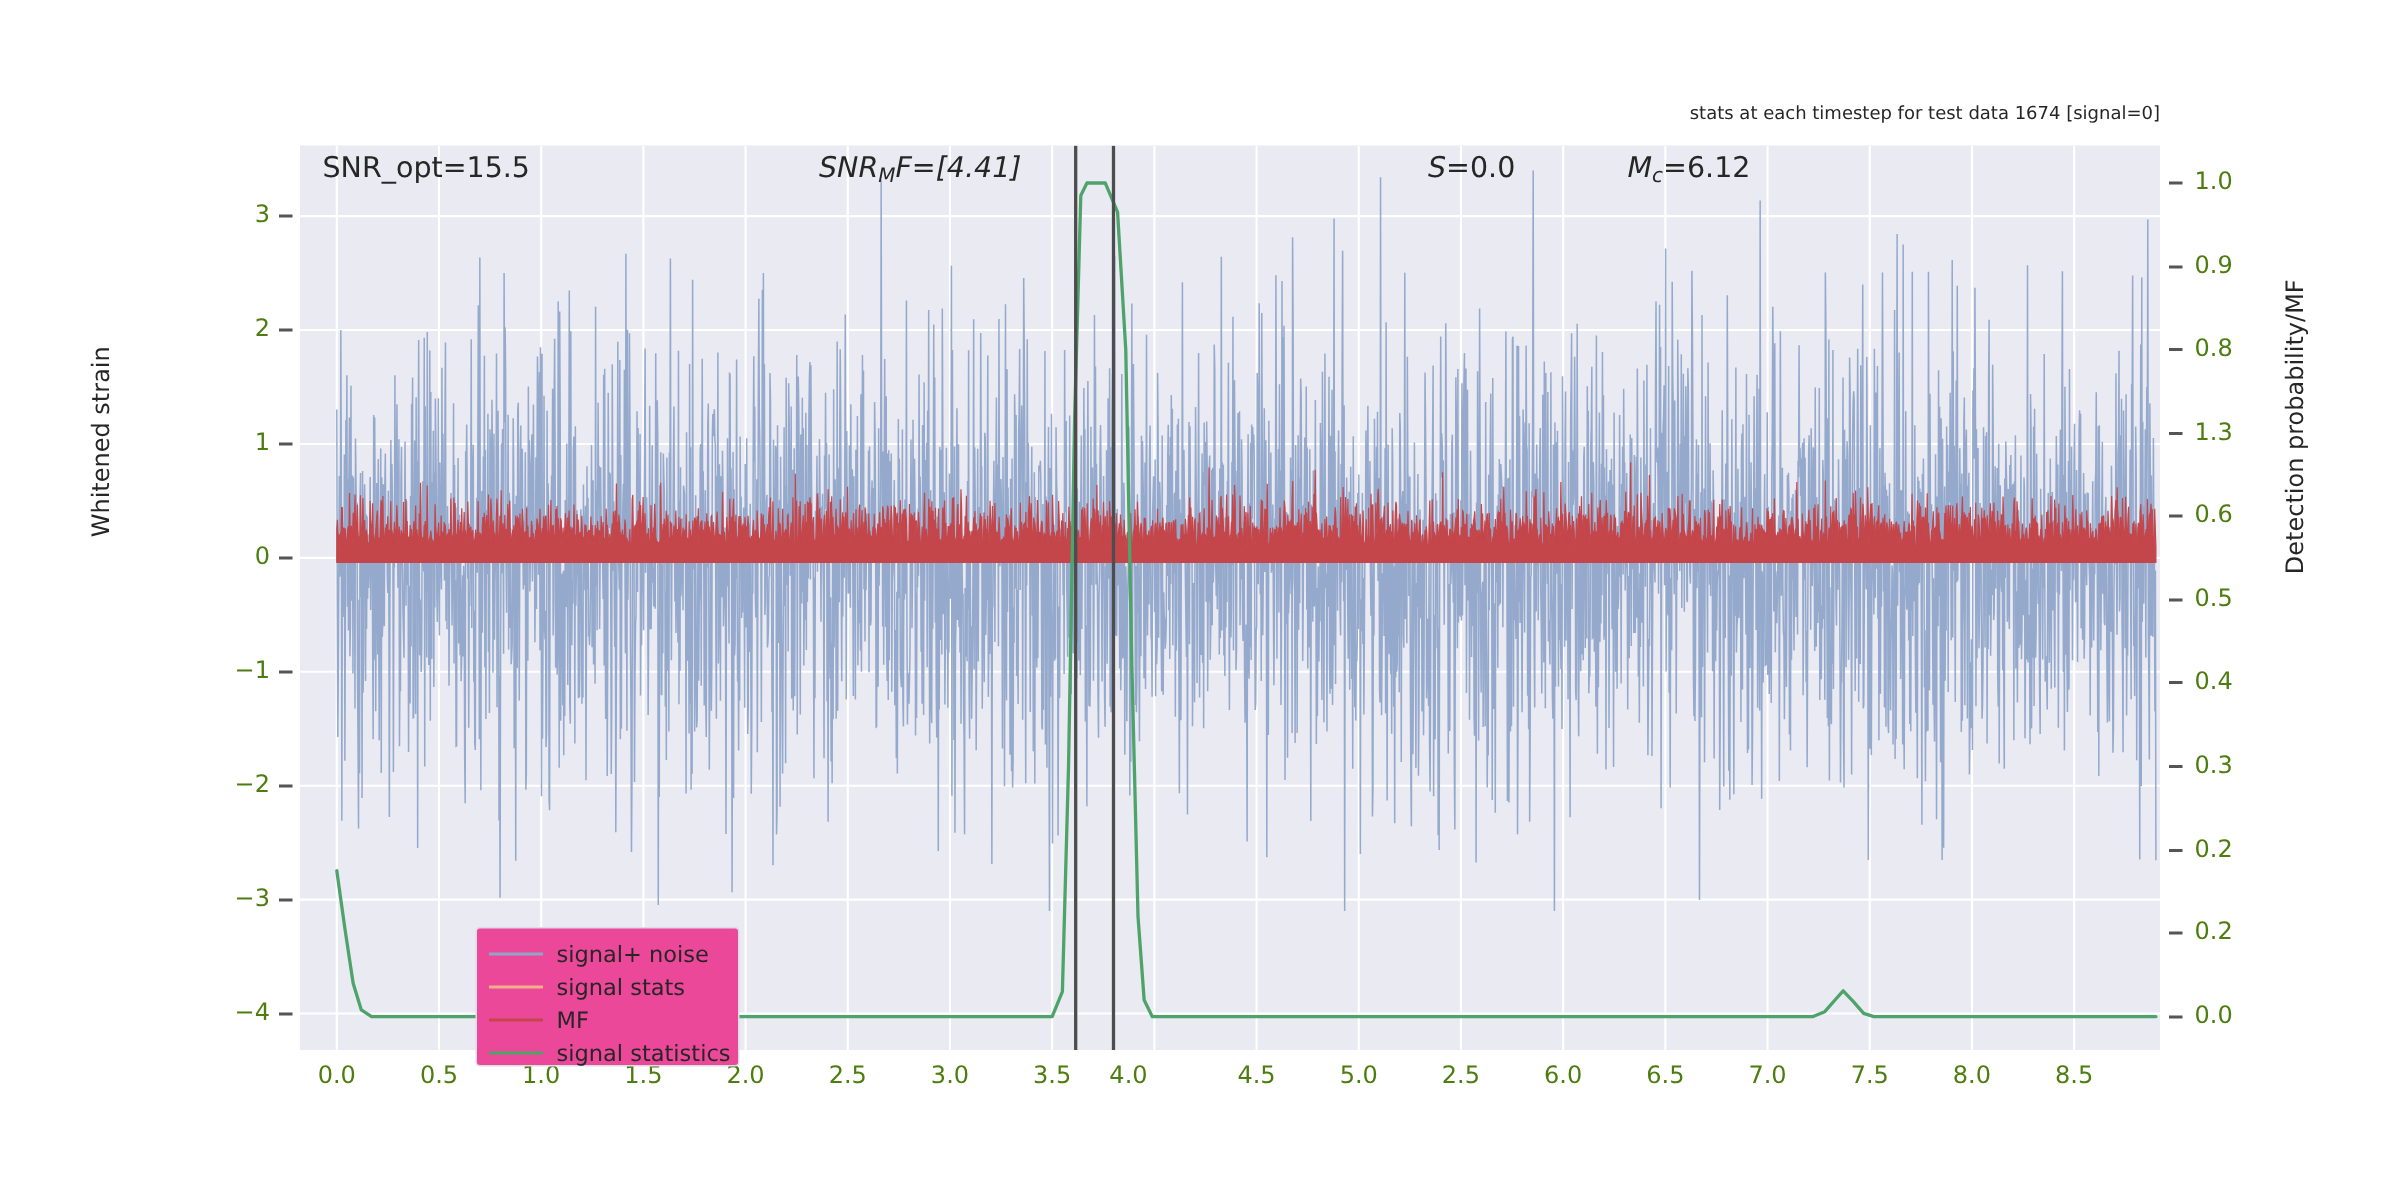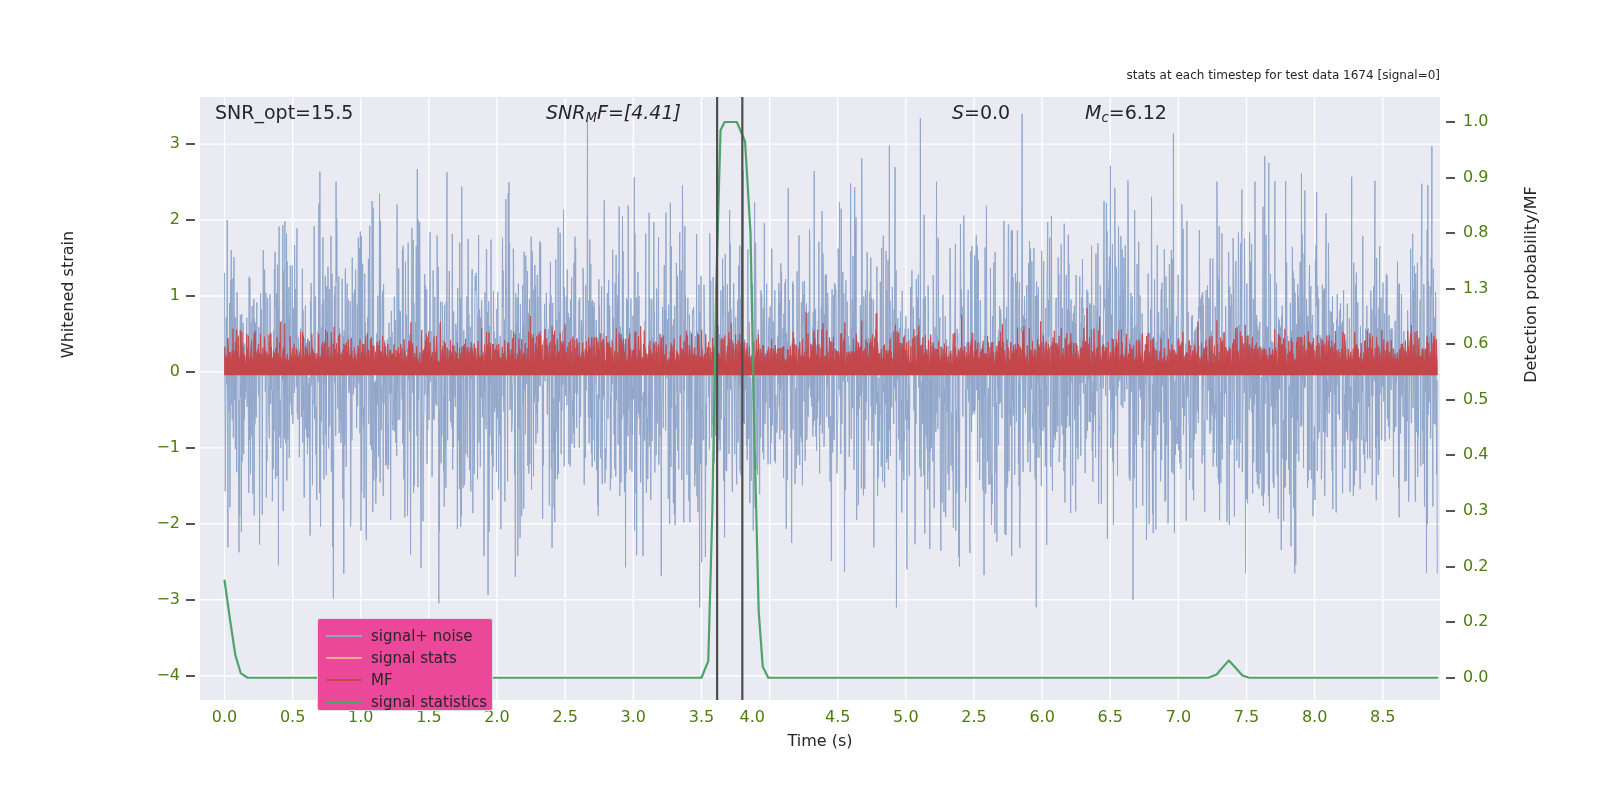--- a/index.html
+++ b/index.html
@@ -239,21 +239,20 @@
       <div class="tick-label" style="left: 1463px; top: 555.618px; text-align: left; width: 60px;">0.2</div>
       <div class="tick-mark" style="left: 1446px; top: 565.618px; width: 9px; height: 2px;"></div>
       <div class="tick-label" style="left: 1463px; top: 611.194px; text-align: left; width: 60px;">0.2</div>
       <div class="tick-mark" style="left: 1446px; top: 621.194px; width: 9px; height: 2px;"></div>
       <div class="tick-label" style="left: 1463px; top: 666.77px; text-align: left; width: 60px;">0.0</div>
       <div class="tick-mark" style="left: 1446px; top: 676.77px; width: 9px; height: 2px;"></div>
     </div>
 
   <div id="ylabel-left">Whitened strain</div>
   <div id="ylabel-right">Detection probability/MF</div>
-  <div id="xlabel">Time (s)</div>
 
   <div id="annotations">
       <div class="annot" style="left: 215px;">SNR_opt=15.5</div>
       <div class="annot" style="left: 546px;"><span class="it">SNR</span><sub>M</sub><span class="it">F=[4.41]</span></div>
       <div class="annot" style="left: 952px;"><span class="it">S</span><span>=0.0</span></div>
       <div class="annot" style="left: 1085px;"><span class="it">M</span><sub>c</sub><span>=6.12</span></div>
     </div>
 
   <div id="legend">
       <div class="legend-row" style="top: 6px;">

